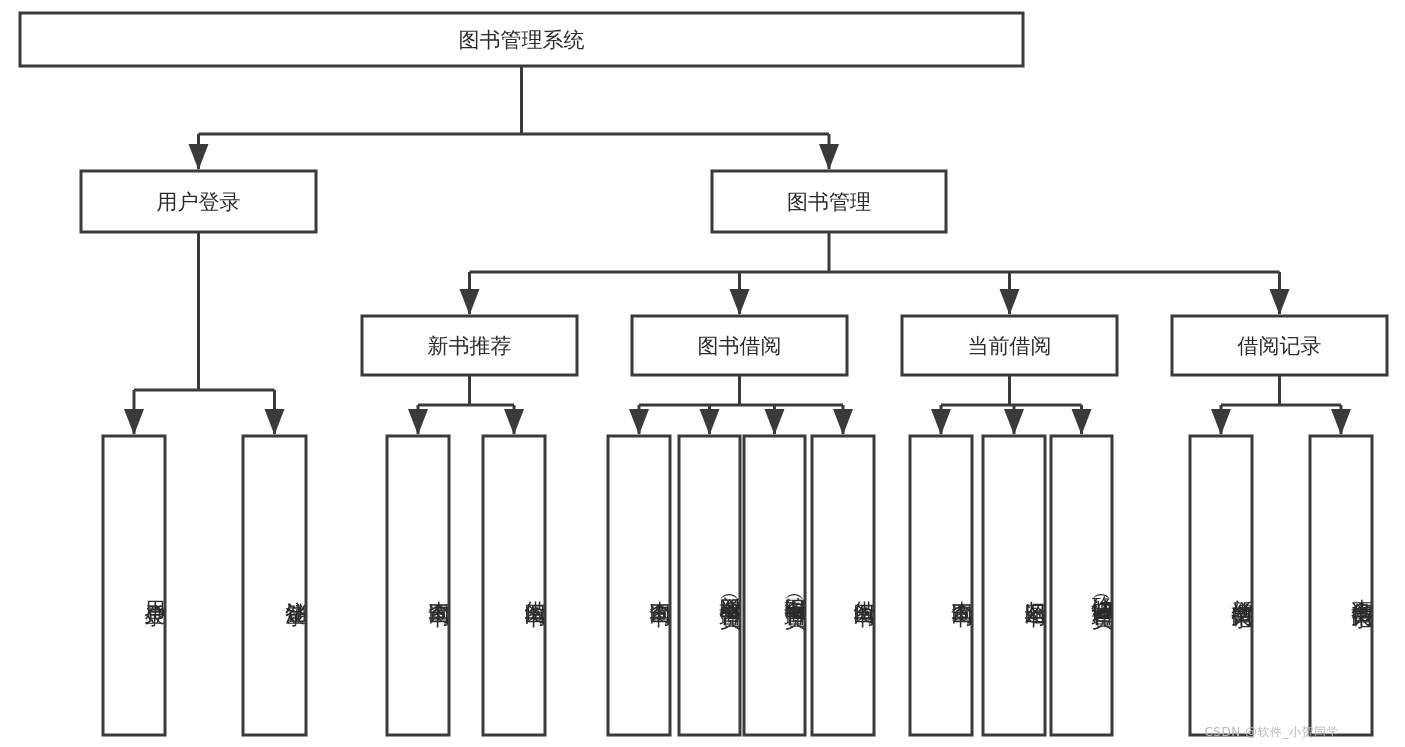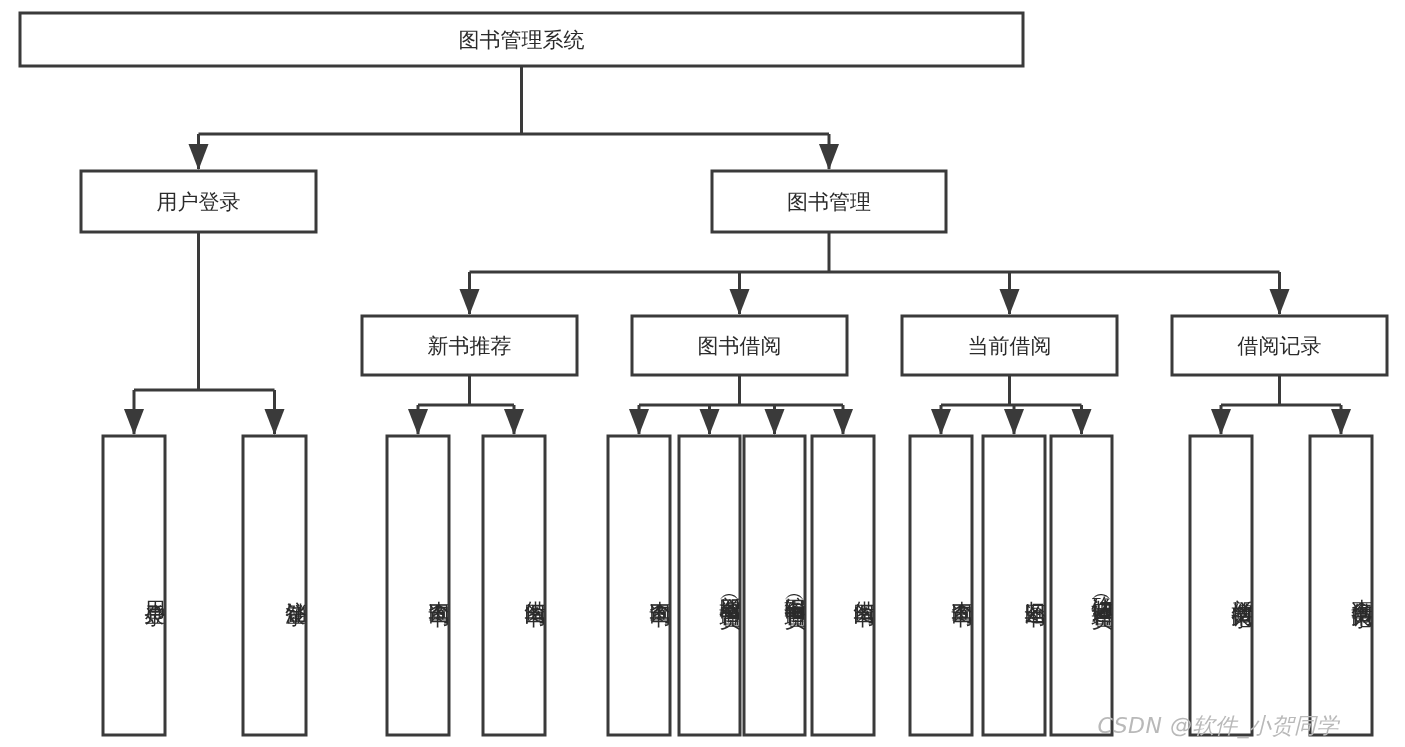--- a/index.html
+++ b/index.html
@@ -62,25 +62,24 @@
     align-items: flex-start;
     justify-content: center;
     white-space: nowrap;
     pointer-events: none;
   }
   .watermark {
     position: absolute;
     right: 8px;
     bottom: 6px;
     font-family: "DejaVu Sans", "Liberation Sans", sans-serif;
-    font-size: 22px;
+    font-size: 12px;
     color: #b9b9b9;
     letter-spacing: 0.5px;
     white-space: nowrap;
-    font-style: italic;
   }
 </style>
 </head>
 <body>
 
 <div id="diagram-root">
 
   <svg id="diagram-svg" viewBox="0 0 1405 747">
     <defs></defs>
     <g id="connectors-layer">

